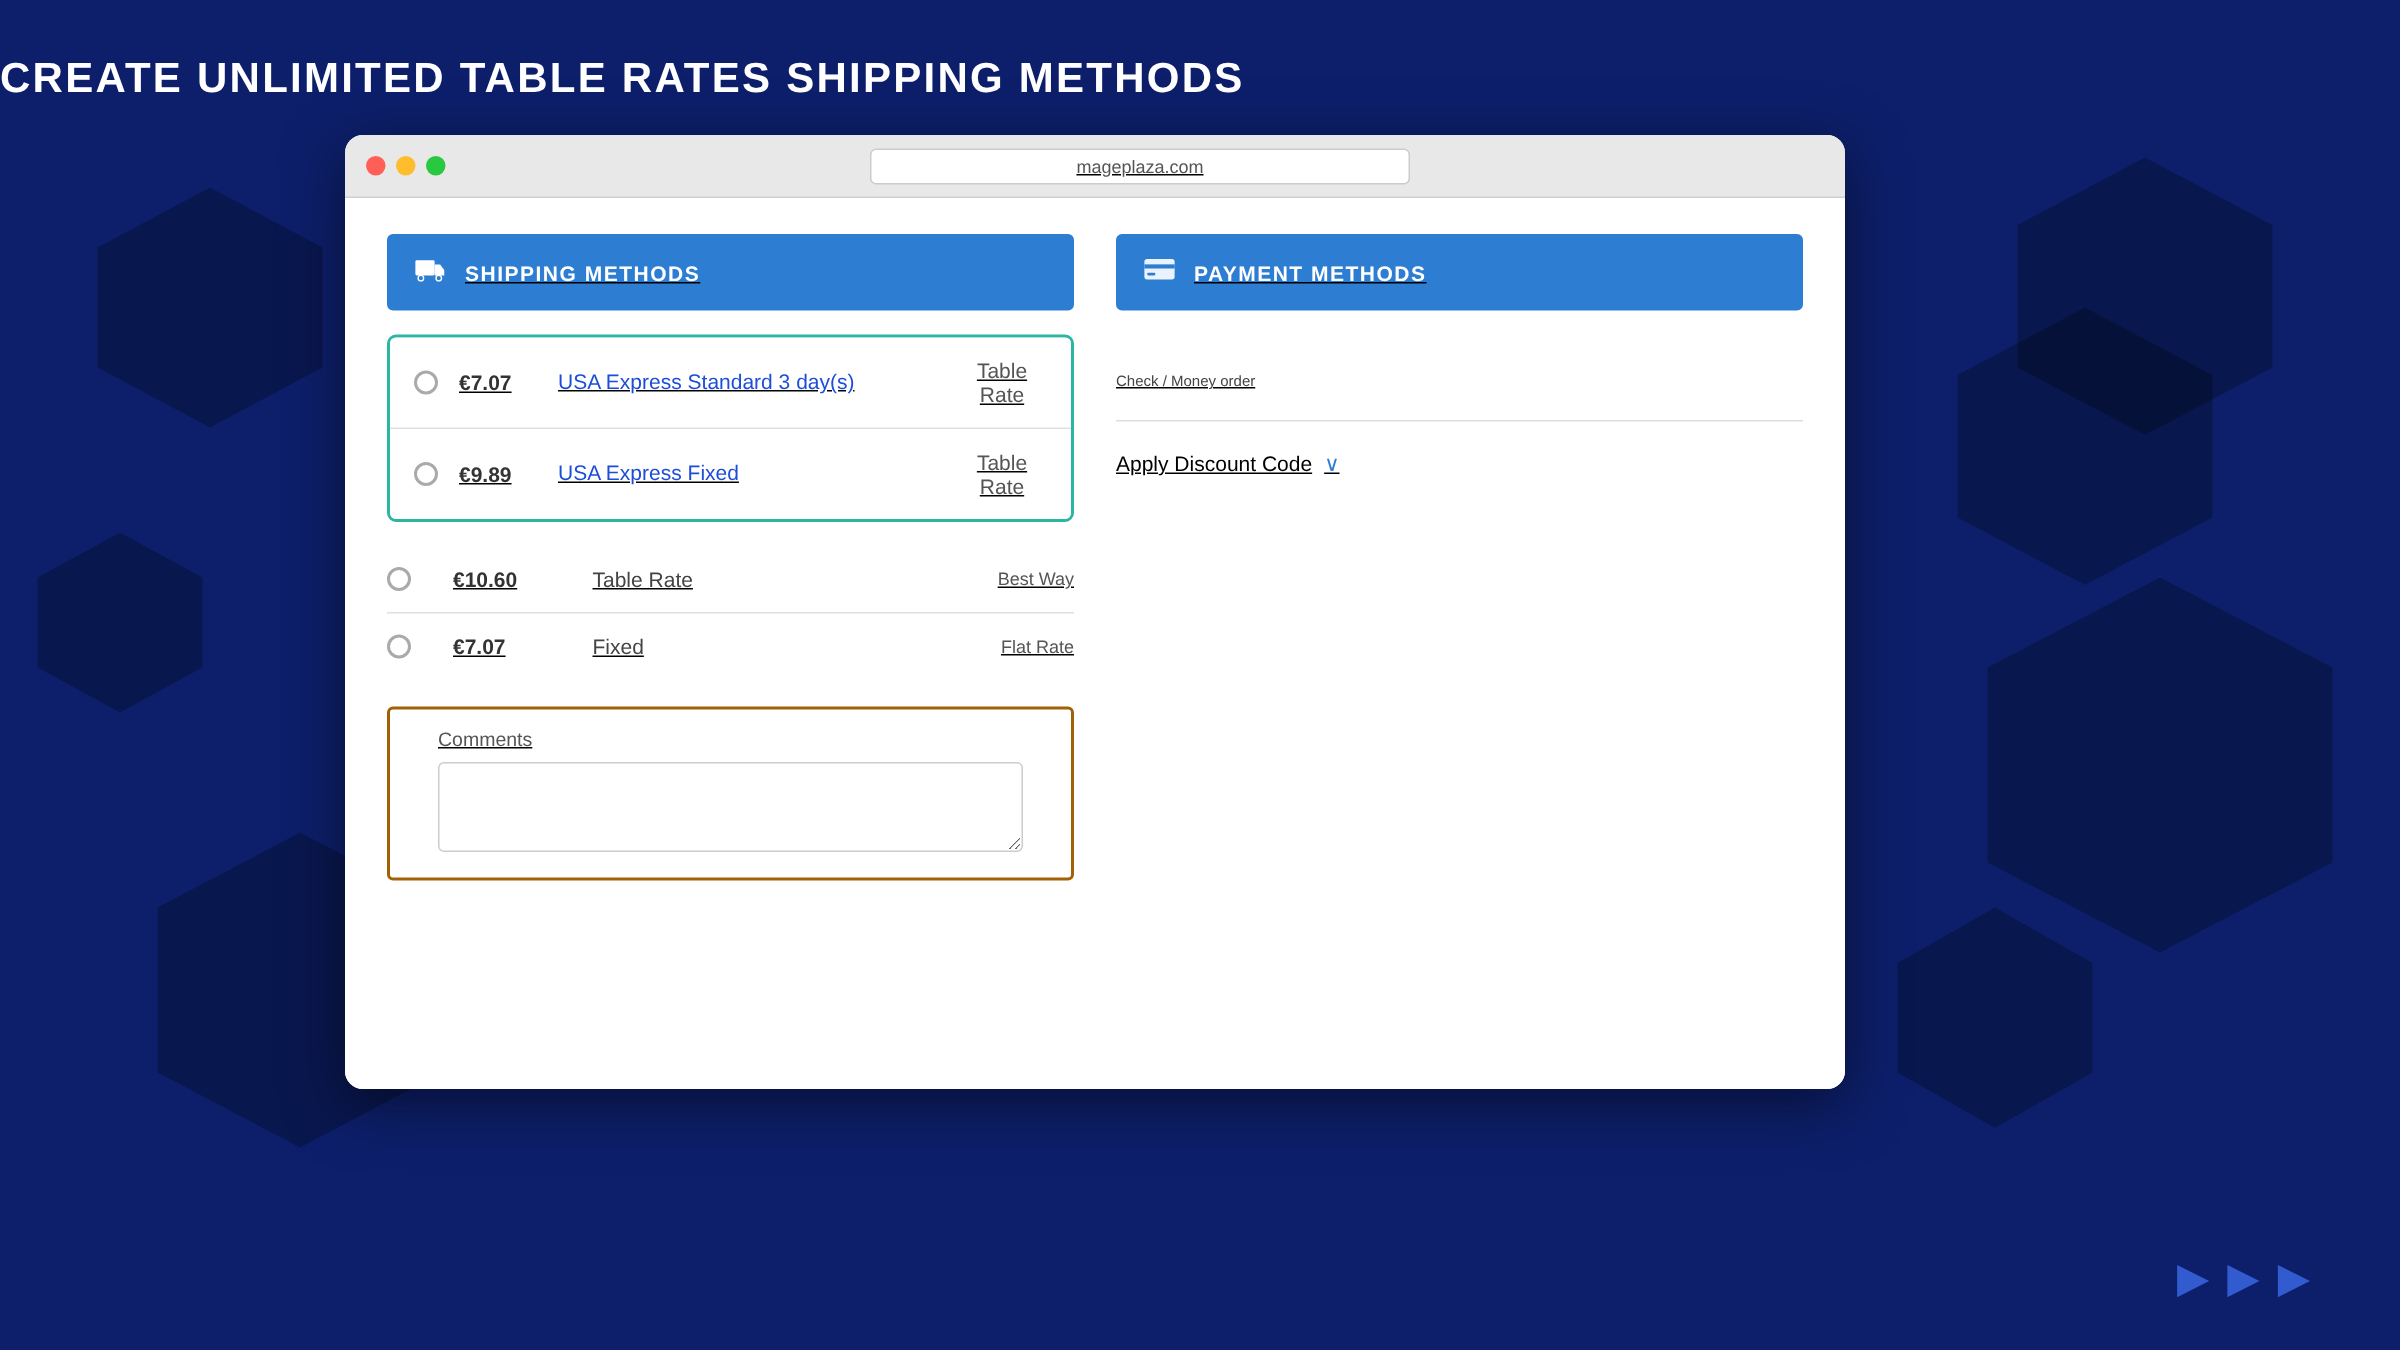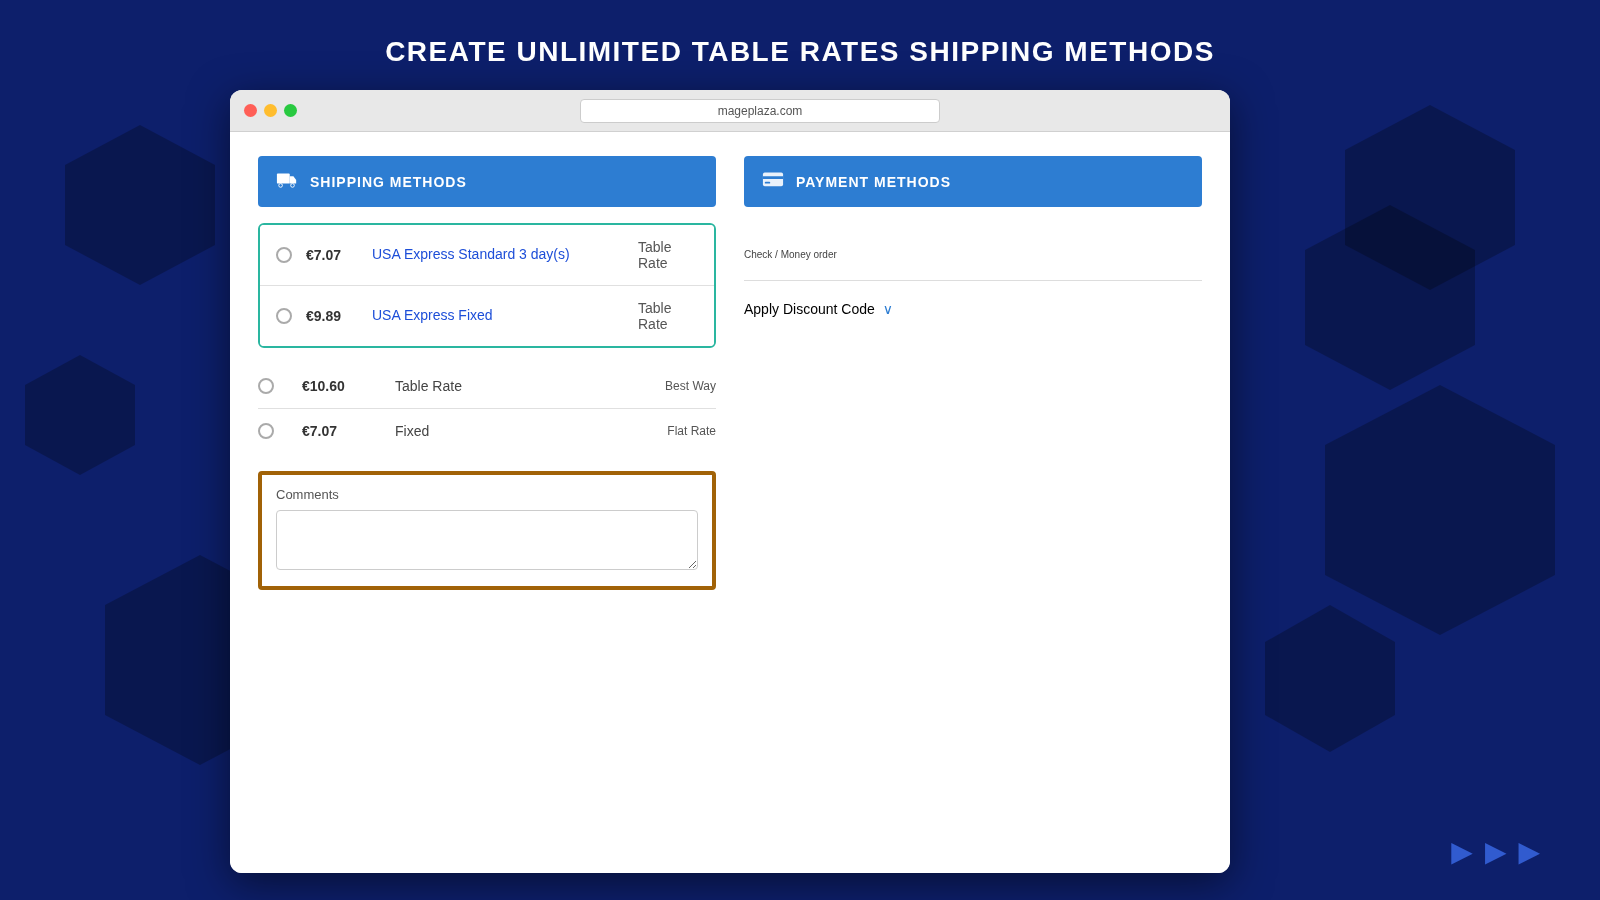--- a/index.html
+++ b/index.html
@@ -14,40 +14,40 @@
     }
 
     
     .bg-hex {
       position: absolute;
       opacity: 0.25;
     }
 
     
     .page-title {
-      text-align: center;
       padding-top: 36px;
       color: #ffffff;
       font-size: 28px;
       font-weight: 900;
       letter-spacing: 1.5px;
       text-transform: uppercase;
     }
 
     
     .browser-window {
       position: absolute;
       top: 90px;
       left: 230px;
       width: 1000px;
-      height: 783px;
+      height: 636px;
       background: #f0f0f0;
       border-radius: 12px;
       overflow: hidden;
       box-shadow: 0 10px 40px rgba(0,0,0,0.5);
+      text-decoration: underline;
     }
 
     
     .browser-chrome {
       background: #e8e8e8;
       height: 42px;
       display: flex;
       align-items: center;
       padding: 0 14px;
       gap: 7px;
@@ -161,21 +161,21 @@
     .shipping-row .name {
       flex: 1;
       color: #1d4ed8;
       font-size: 14px;
       line-height: 1.4;
     }
 
     .shipping-row .method {
       color: #555;
       font-size: 14px;
-      text-align: left;
+      text-align: center;
       min-width: 60px;
     }
 
     
     .shipping-rows-plain {
       margin-top: 16px;
     }
 
     .shipping-row-plain {
       display: flex;
@@ -215,23 +215,23 @@
     .shipping-row-plain .method {
       color: #555;
       font-size: 12px;
       text-align: right;
       min-width: 70px;
     }
 
     
     .comments-section {
       margin-top: 18px;
-      border: 4px solid #a16207;
+      border: 2px solid #a16207;
       border-radius: 4px;
-      padding: 12px 14px;
+      padding: 12px 32px;
     }
 
     .comments-label {
       font-size: 13px;
       color: #555;
       margin-bottom: 8px;
     }
 
     .comments-textarea {
       width: 100%;

